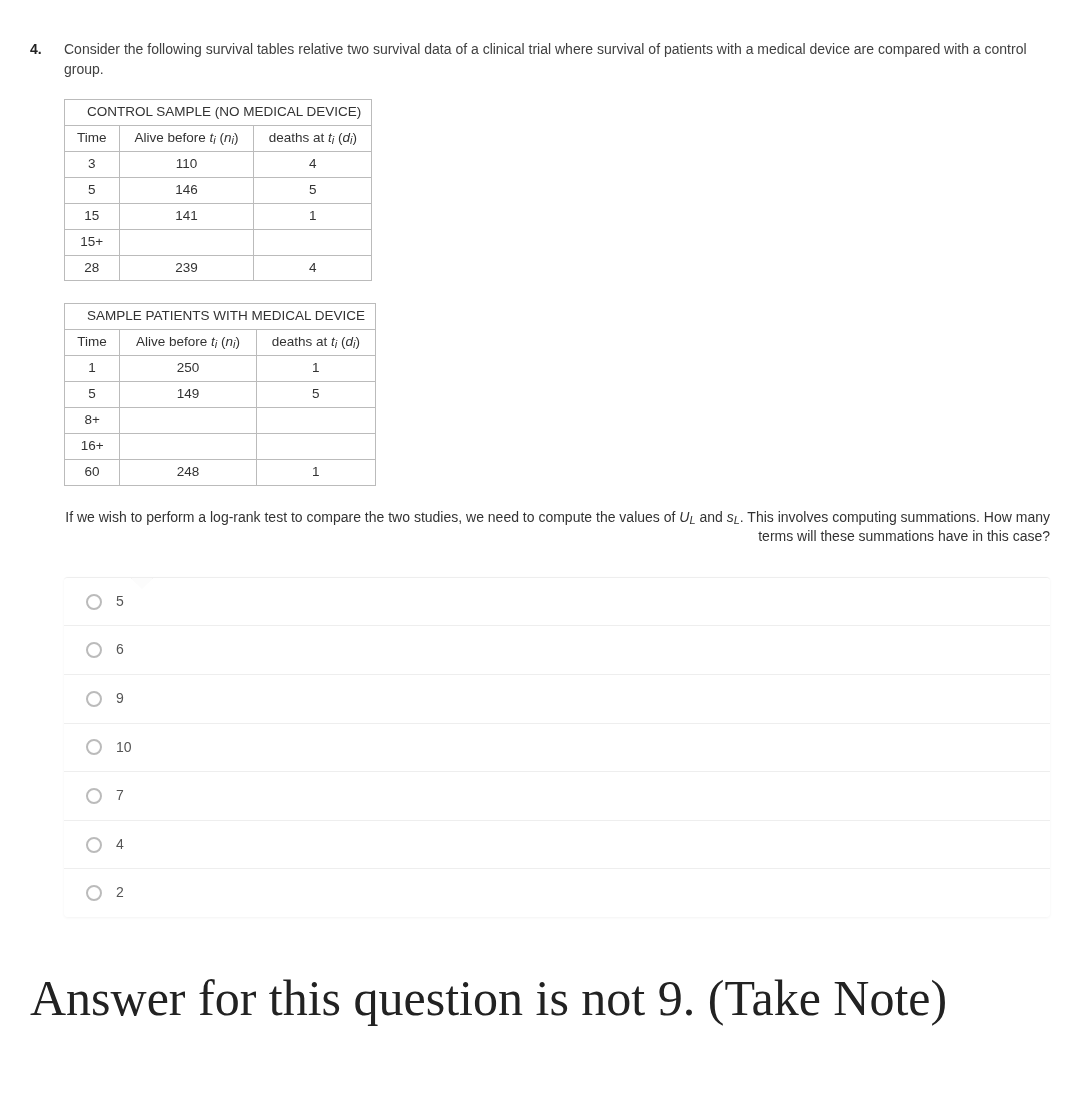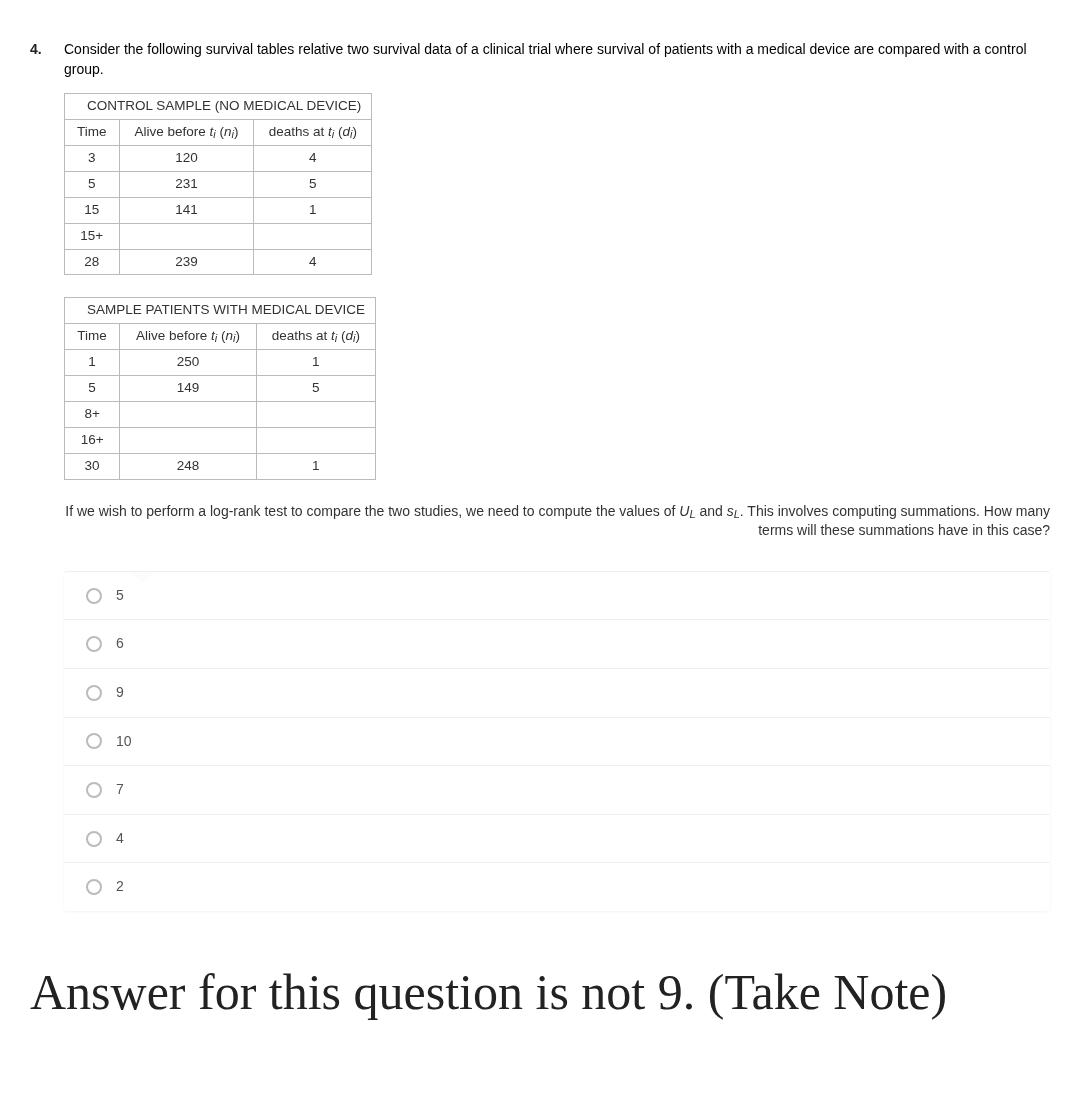--- a/index.html
+++ b/index.html
@@ -11,21 +11,21 @@
     font-size: 14px;
     line-height: 1.4;
   }
   .question-wrap {
     display: flex;
     align-items: flex-start;
     gap: 12px;
   }
   .qnum { font-weight: 600; min-width: 22px; color: #222; }
   .qbody { flex: 1; }
-  .prompt { color: #000000; margin-bottom: 14px; }
+  .prompt { color: #404040; margin-bottom: 20px; }
   .surv-table {
     border-collapse: collapse;
     margin-bottom: 22px;
     font-size: 13.5px;
     color: #333;
   }
   .surv-table td, .surv-table th {
     border: 1px solid #bbb;
     padding: 3px 10px;
     text-align: center;
@@ -105,26 +105,26 @@
         <td class="hdr">Time</td>
         <td class="hdr">
           <span>Alive before </span><span class="sub">t</span><span class="subsub">i</span><span> (</span><span class="sub">n</span><span class="subsub">i</span><span>)</span>
         </td>
         <td class="hdr">
           <span>deaths at </span><span class="sub">t</span><span class="subsub">i</span><span> (</span><span class="sub">d</span><span class="subsub">i</span><span>)</span>
         </td>
       </tr>
       <tr>
             <td>3</td>
-            <td>120</td>
+            <td>110</td>
             <td>4</td>
           </tr>
       <tr>
             <td>5</td>
-            <td>231</td>
+            <td>146</td>
             <td>5</td>
           </tr>
       <tr>
             <td>15</td>
             <td>141</td>
             <td>1</td>
           </tr>
       <tr>
             <td>15+</td>
             <td></td>
@@ -166,21 +166,21 @@
             <td>8+</td>
             <td></td>
             <td></td>
           </tr>
       <tr>
             <td>16+</td>
             <td></td>
             <td></td>
           </tr>
       <tr>
-            <td>30</td>
+            <td>60</td>
             <td>248</td>
             <td>1</td>
           </tr>
     </tbody>
       </table>
 
     <div class="followup">
       <span>If we wish to perform a log-rank test to compare the two studies, we need to compute the values of </span><span class="ital">U</span><span class="subL">L</span><span> and </span><span class="ital">s</span><span class="subL">L</span><span>. This involves computing summations. How many terms will these summations have in this case?</span>
     </div>
 

